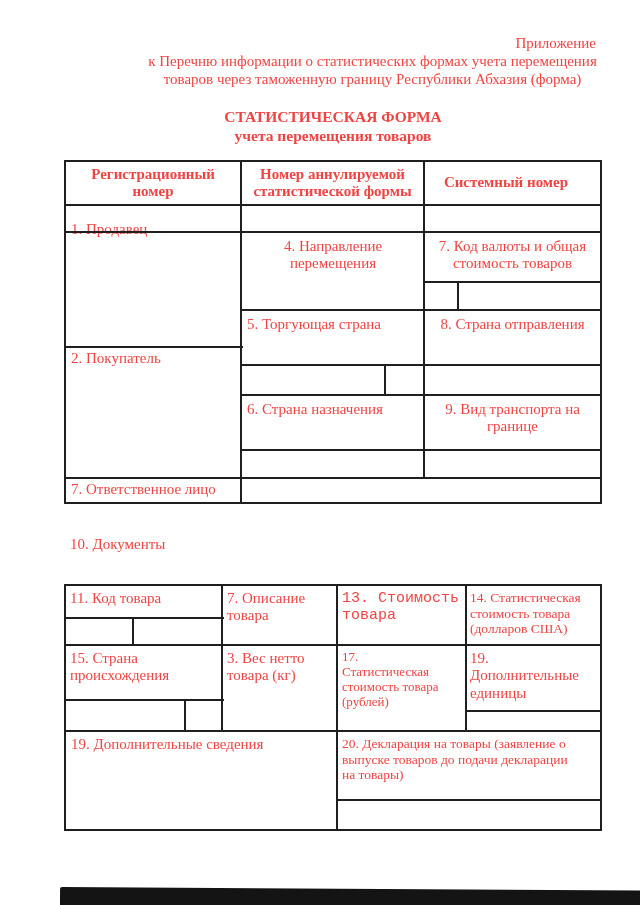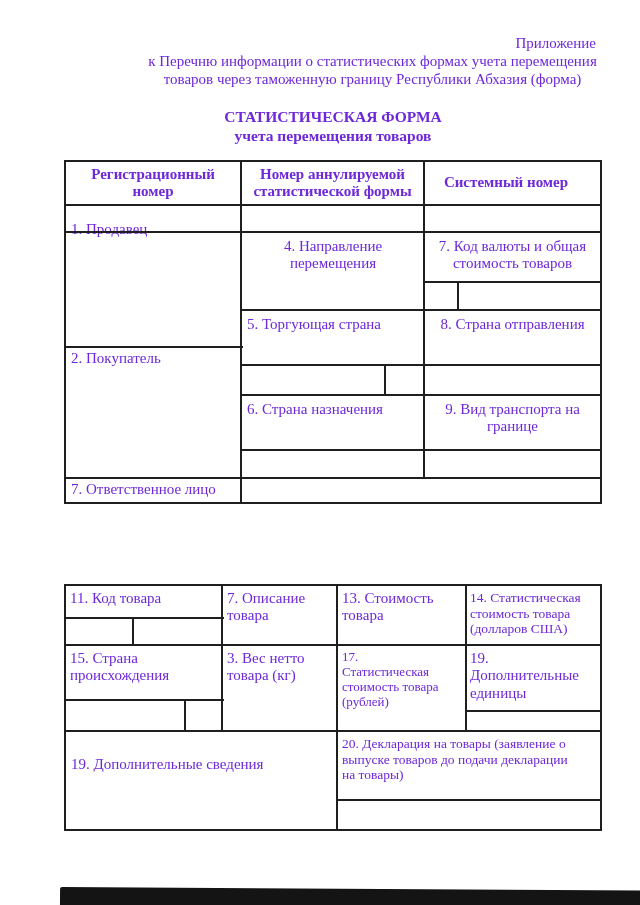--- a/index.html
+++ b/index.html
@@ -4,21 +4,21 @@
 <style>
   * { margin: 0; padding: 0; box-sizing: border-box; }
   html, body { background: #e9e9e9; }
   .page {
     position: relative;
     width: 640px;
     height: 905px;
     margin: 0 auto;
     background: #ffffff;
     font-family: "Liberation Serif", "DejaVu Serif", serif;
-    color: #6d28d9;
+    color: #ef4444;
     overflow: hidden;
   }
   .t {
     position: absolute;
     font-size: 15px;
     line-height: 1.15;
     white-space: pre-line;
   }
   .b { font-weight: bold; }
   .c { text-align: center; }
@@ -65,42 +65,43 @@
 стоимость товаров</div>
     <div class="t" style="left:247px; top:316px; width:172px;">5. Торгующая страна</div>
     <div class="t c" style="left:425px; top:316px; width:175px;">8. Страна отправления</div>
     <div class="t" style="left:71px; top:350px; width:165px;">2. Покупатель</div>
     <div class="t" style="left:247px; top:401px; width:172px;">6. Страна назначения</div>
     <div class="t c" style="left:425px; top:401px; width:175px;">9. Вид транспорта на
 границе</div>
     <div class="t" style="left:71px; top:481px; width:172px;">7. Ответственное лицо</div>
   </div>
 
+  <div class="t" style="left:70px; top:536px; width:220px;">10. Документы</div>
 
   <div>
     <div class="t" style="left:70px; top:590px; width:148px;">11. Код товара</div>
     <div class="t" style="left:227px; top:590px; width:107px;">7. Описание
 товара</div>
-    <div class="t" style="left:342px; top:590px; width:121px;">13. Стоимость
+    <div class="t" style="left:342px; top:590px; width:121px;font-family:Liberation Mono, monospace;">13. Стоимость
 товара</div>
     <div class="t fs135" style="left:470px; top:590px; width:128px;">14. Статистическая
 стоимость товара
 (долларов США)</div>
     <div class="t" style="left:70px; top:650px; width:148px;">15. Страна
 происхождения</div>
     <div class="t" style="left:227px; top:650px; width:107px;">3. Вес нетто
 товара (кг)</div>
     <div class="t fs14" style="left:342px; top:650px; width:121px;">17.
 Статистическая
 стоимость товара
 (рублей)</div>
     <div class="t" style="left:470px; top:650px; width:128px;">19.
 Дополнительные
 единицы</div>
-    <div class="t" style="left:71px; top:736px; width:262px;margin-top:20px;">19. Дополнительные сведения</div>
+    <div class="t" style="left:71px; top:736px; width:262px;">19. Дополнительные сведения</div>
     <div class="t fs135" style="left:342px; top:736px; width:258px;">20. Декларация на товары (заявление о
 выпуске товаров до подачи декларации
 на товары)</div>
   </div>
 
   <div>
     <div class="hl" style="left:64px; top:160px; width:538px;"></div>
     <div class="hl" style="left:64px; top:204px; width:538px;"></div>
     <div class="hl" style="left:64px; top:231px; width:538px;"></div>
     <div class="hl" style="left:424px; top:281px; width:178px;"></div>

